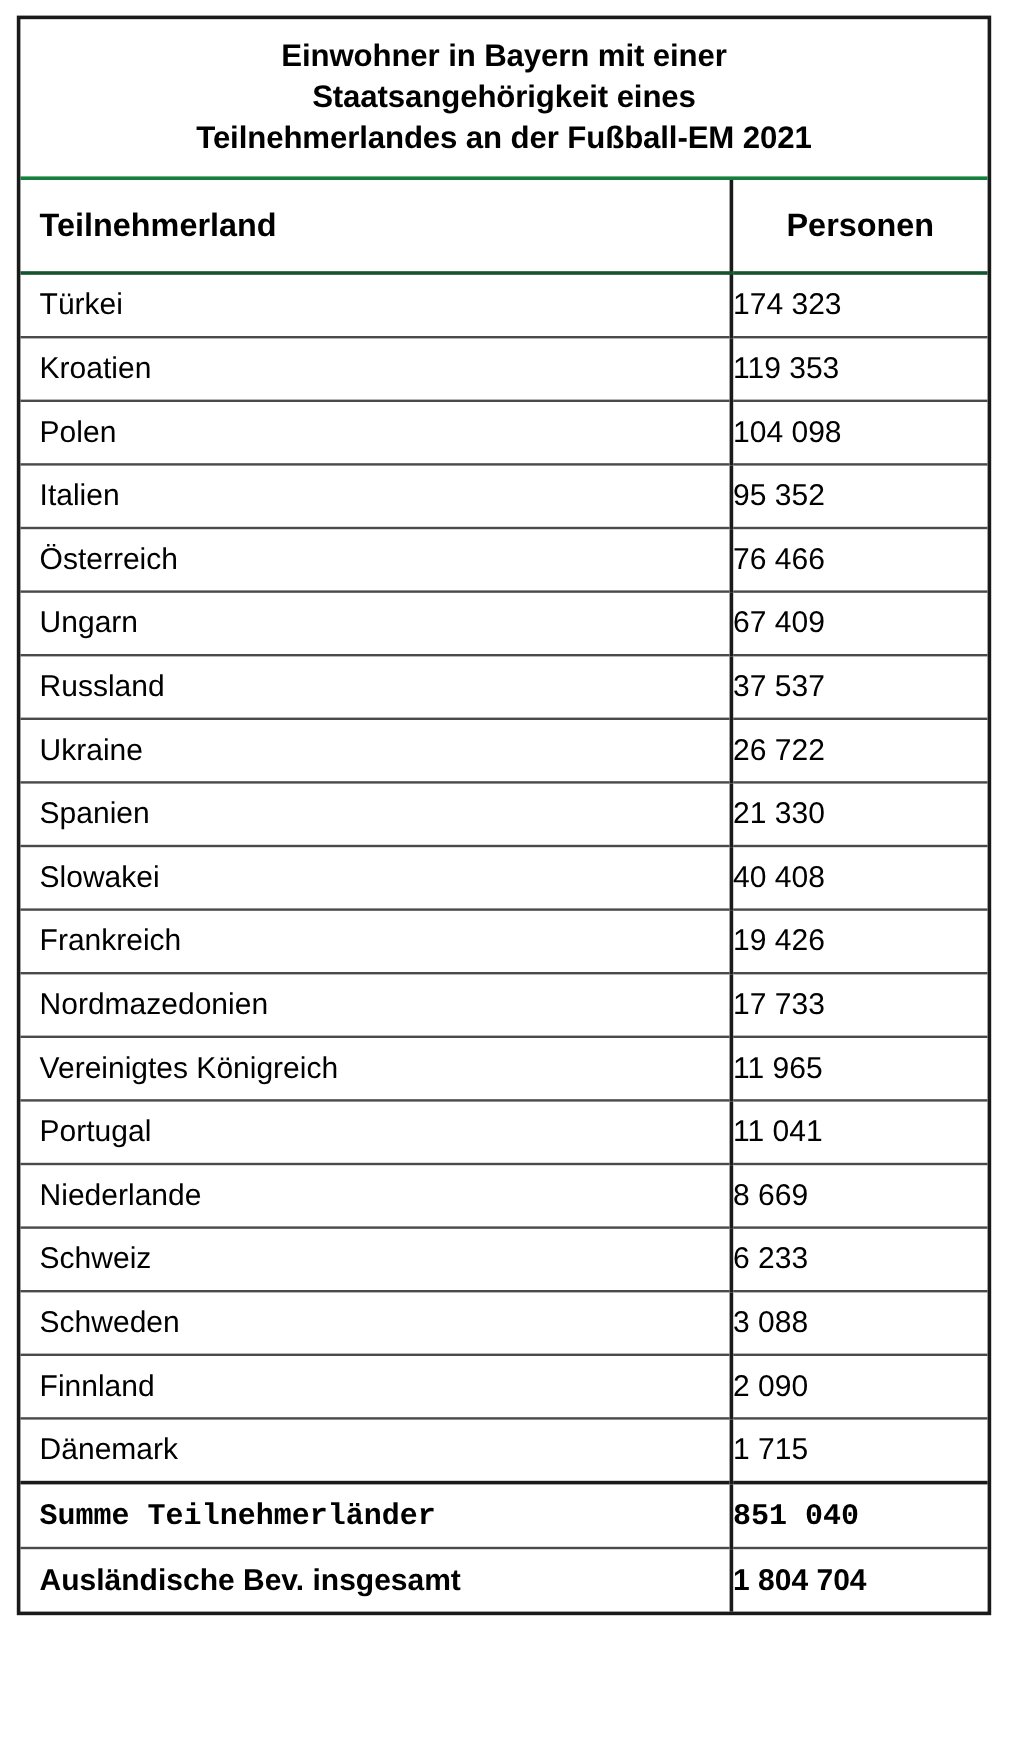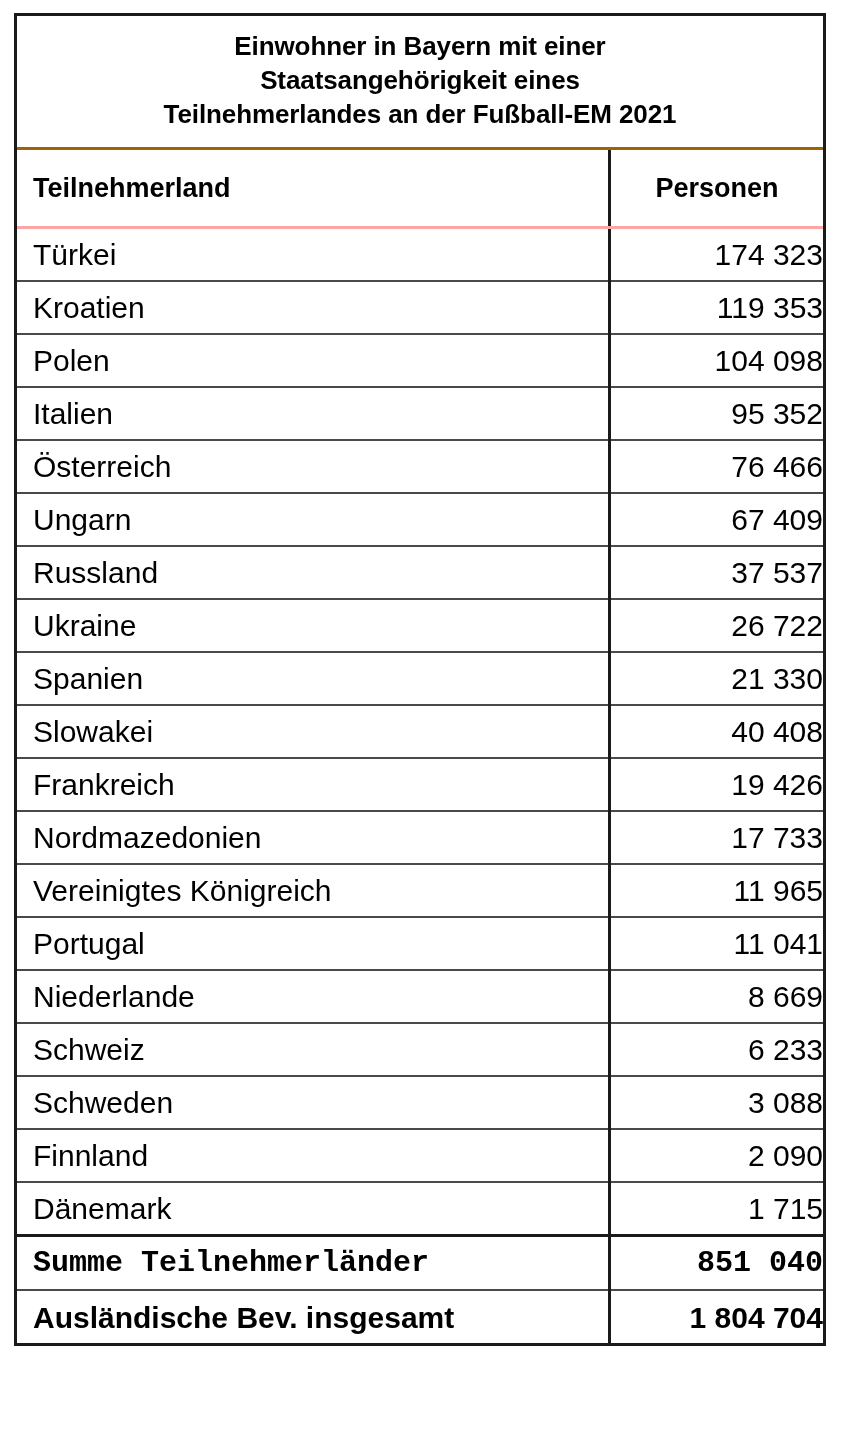--- a/index.html
+++ b/index.html
@@ -19,21 +19,21 @@
     left: 14px;
     top: 13px;
     width: 812px;
     box-sizing: border-box;
     border: 3px solid #1a1a1a;
     background: #ffffff;
   }
   .title-block {
     box-sizing: border-box;
     padding: 14px 18px 16px 18px;
-    border-bottom: 3px solid #a16207;
+    border-bottom: 3px solid #15803d;
     text-align: center;
   }
   .title-line {
     font-size: 26px;
     font-weight: bold;
     line-height: 1.30;
     letter-spacing: -0.1px;
   }
   table.data {
     border-collapse: collapse;
@@ -41,39 +41,39 @@
     table-layout: fixed;
   }
   table.data col.c-country { width: 73.5%; }
   table.data col.c-value   { width: 26.5%; }
 
   table.data th, table.data td {
     border-bottom: 2px solid #4a4a4a;
     padding: 0;
     height: 51px;
     vertical-align: middle;
-    font-size: 30px;
+    font-size: 25px;
     line-height: 1.1;
   }
   table.data th.head-country,
   table.data td.country {
     border-right: 3px solid #1a1a1a;
     padding-left: 16px;
     text-align: left;
   }
   table.data th.head-value,
   table.data td.value {
-    padding-right: 0;
-    text-align: right;
+    padding-right: 16px;
+    text-align: left;
   }
   table.data thead th {
     font-size: 27px;
     font-weight: bold;
     height: 76px;
-    border-bottom: 3px solid #fca5a5;
+    border-bottom: 3px solid #14532d;
   }
   table.data th.head-value {
     text-align: center;
     padding-right: 0;
     border-radius: 26px;
   }
   table.data tbody tr.data-row td {
     font-weight: normal;
   }
   table.data tbody tr.total-row td {

